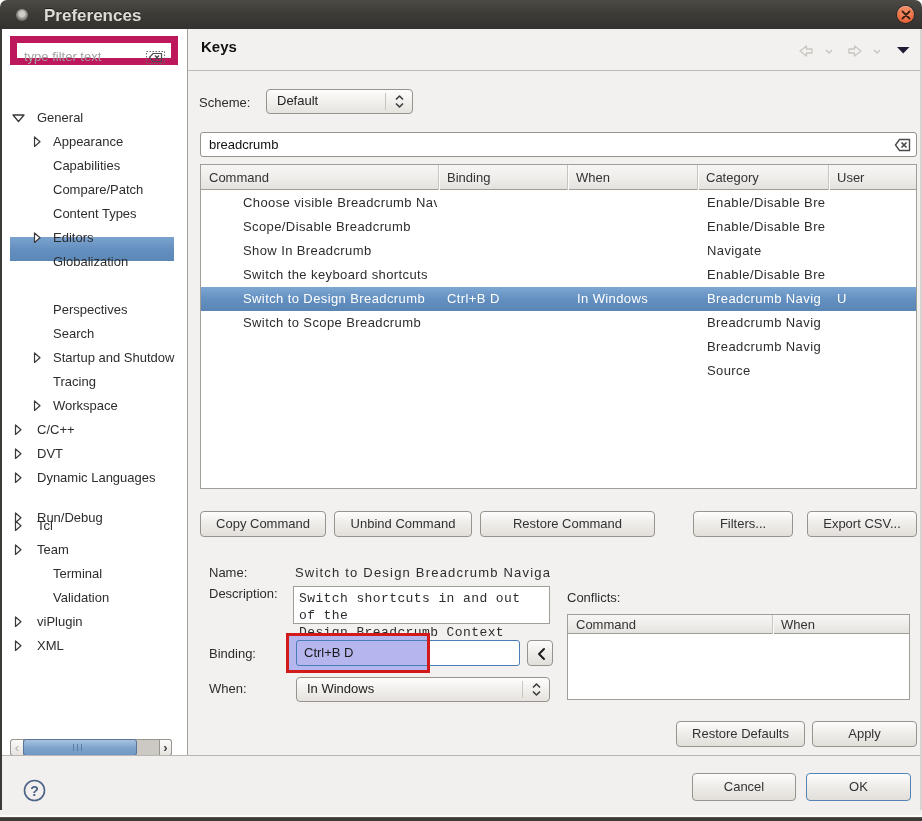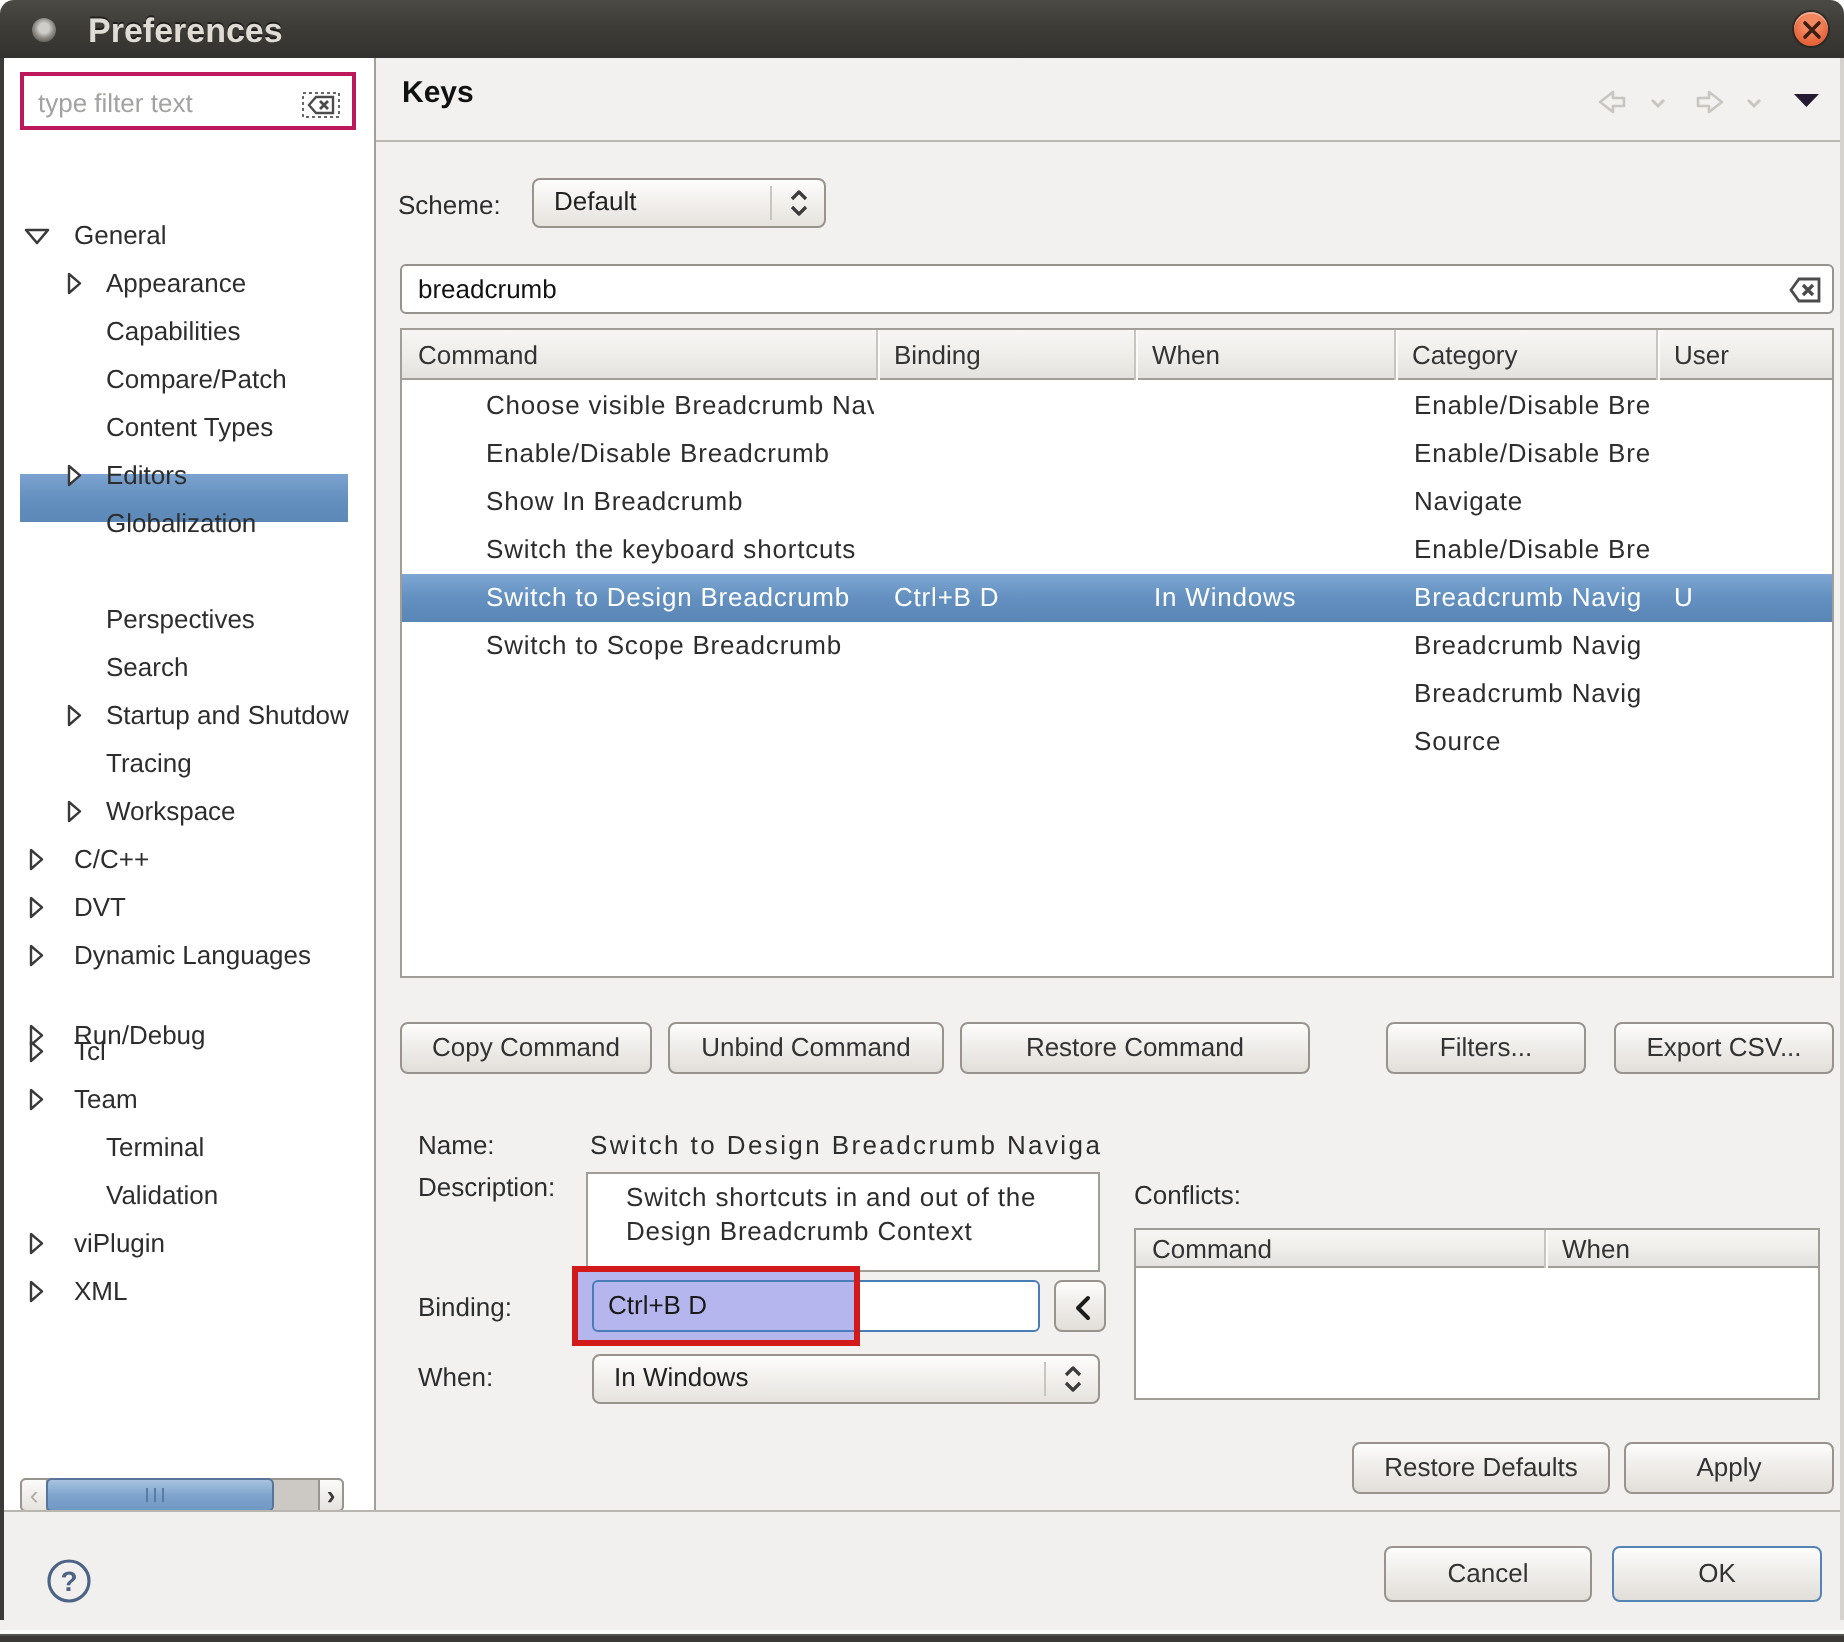--- a/index.html
+++ b/index.html
@@ -39,21 +39,21 @@
 #leftedge { left:0; top:29px; width:2px; height:781px; background:#3b3a36; }
 #bottombar { left:0; top:815px; width:922px; height:6px; background:linear-gradient(#fbfbf9 0 2px,#55534e 2px 3px,#3b3a36 3px); }
 #rightedge { left:920px; top:29px; width:2px; height:781px; background:#d6d3cf; }
 
 
 #leftpanel { left:2px; top:29px; width:185px; height:727px; background:#ffffff; }
 #vsep { left:187px; top:29px; width:1px; height:727px; background:#a3a09b; }
 
 #filterbox {
   left:8px; top:7px; width:168px; height:29px;
-  background:#fff; border:2px solid #be185d; border-radius:0;
+  background:#fff; border:7px solid #be185d; border-radius:0;
 }
 #filterbox .ph { position:absolute; left:7px; top:6px; color:#a2a2a0; font-size:13px; }
 #filterbox svg { position:absolute; right:6px; top:8px; }
 
 .trow { position:absolute; height:24px; line-height:24px; white-space:nowrap;margin-top:37px; }
 .trow .exp { position:absolute; top:6px; }
 #treesel {
   left:8px; top:208px; width:164px; height:24px;
   background:linear-gradient(#7ca3cf,#6490bf 50%,#5c88b8);
 }
@@ -130,21 +130,21 @@
 .thead .hc { position:absolute; top:0; height:25px; line-height:25px; padding-left:8px;
   border-right:1px solid #c8c5c0; box-shadow:1px 0 0 #fbfbfa; color:#333; }
 .krow { position:absolute; left:0; width:715px; height:24px; line-height:24px; white-space:nowrap; letter-spacing:0.4px; }
 .krow .c { position:absolute; top:0; height:24px; overflow:hidden; }
 #krowsel {
   background:linear-gradient(#7ea7d3,#6390c0 50%,#5a86b6);
   color:#fff;
 }
 
 
-#descbox { left:293px; top:586px; width:257px; height:50px; background:#fff; border:1px solid #a19e98; padding:3px 19px; line-height:17px; letter-spacing:0.4px; }
+#descbox { left:293px; top:586px; width:257px; height:38px; background:#fff; border:1px solid #a19e98; padding:3px 5px; line-height:17px; letter-spacing:0.4px;font-family:Liberation Mono, monospace; }
 #conftable { left:567px; top:614px; width:343px; height:86px; background:#fff; border:1px solid #a19e98; }
 
 
 #lavbox { left:289px; top:636px; width:138px; height:34px; background:#b5b6ee; z-index:1; }
 #bindinput { left:296px; top:640px; width:224px; height:26px; border:1px solid #4a7cb8; border-radius:3px;
   background:linear-gradient(90deg, rgba(255,255,255,0) 0 130px, #ffffff 130px); z-index:2; }
 #bindinput .btext { position:absolute; left:7px; top:4px; color:#1a1a1a; }
 #redbox { left:286px; top:633px; width:144px; height:40px; border:3px solid #d31a1a; z-index:3; }
 #backbtn { left:527px; top:640px; width:26px; height:26px; }
 #backbtn svg { position:absolute; left:7px; top:6px; }
@@ -339,21 +339,21 @@
   </div>
   <div id="krows">
       <div class="krow" style="top:26px;">
         <div class="c" style="left:42px; width:194px;">Choose visible Breadcrumb Navigation</div>
         <div class="c" style="left:246px; width:118px;"></div>
         <div class="c" style="left:376px; width:118px;"></div>
         <div class="c" style="left:506px; width:120px;">Enable/Disable Bre</div>
         <div class="c" style="left:636px; width:70px;"></div>
       </div>
       <div class="krow" style="top:50px;">
-        <div class="c" style="left:42px; width:194px;">Enable/Disable Breadcrumb</div>
+        <div class="c" style="left:42px; width:194px;">Scope/Disable Breadcrumb</div>
         <div class="c" style="left:246px; width:118px;"></div>
         <div class="c" style="left:376px; width:118px;"></div>
         <div class="c" style="left:506px; width:120px;">Enable/Disable Bre</div>
         <div class="c" style="left:636px; width:70px;"></div>
       </div>
       <div class="krow" style="top:74px;">
         <div class="c" style="left:42px; width:194px;">Show In Breadcrumb</div>
         <div class="c" style="left:246px; width:118px;"></div>
         <div class="c" style="left:376px; width:118px;"></div>
         <div class="c" style="left:506px; width:120px;">Navigate</div>

